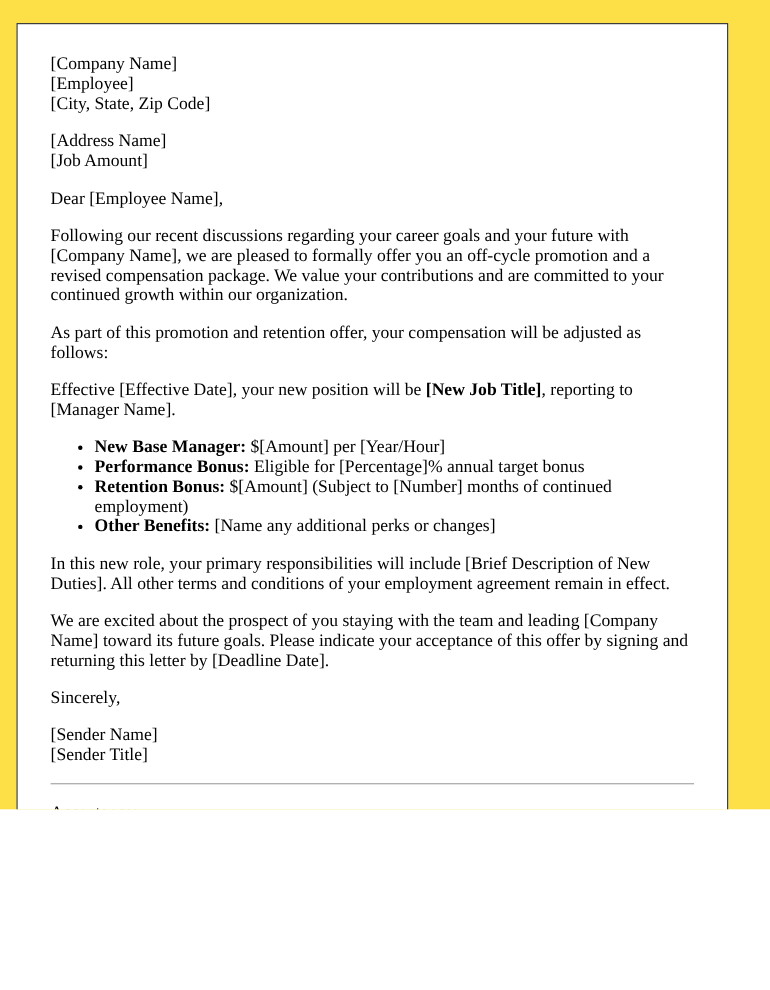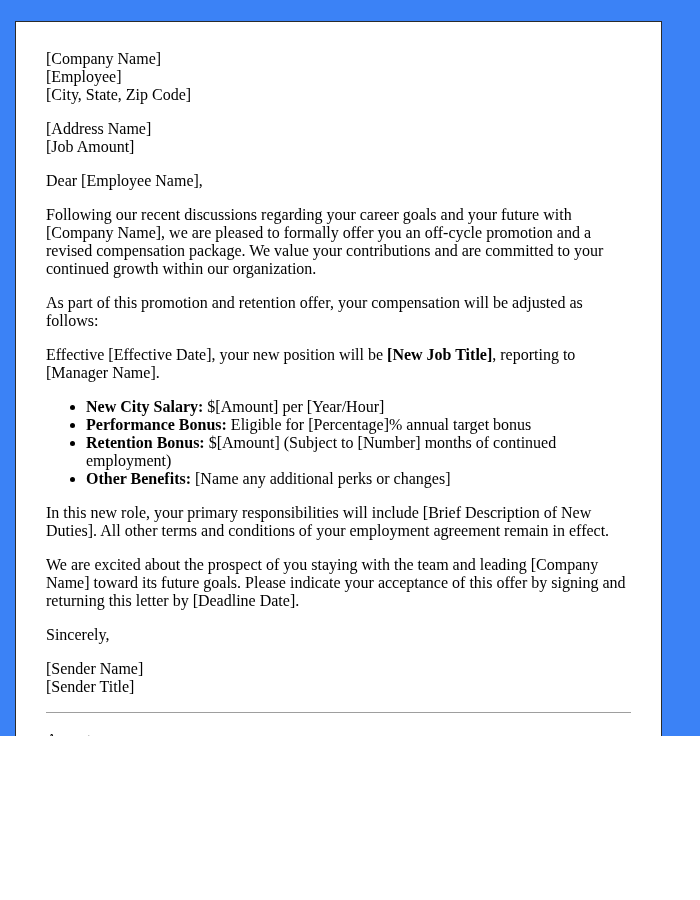--- a/index.html
+++ b/index.html
@@ -1,20 +1,20 @@
 <!DOCTYPE html>
 <html><head>
 <meta charset="utf-8">
 <style>
   html, body { margin: 0; padding: 0; background: #ffffff; }
   .canvas {
     position: relative;
     width: 700px;
     height: 736px;
-    background: #3b82f6;
+    background: #fde047;
     overflow: hidden;
   }
   
   .page-clip {
     position: absolute;
     top: 0; left: 0;
     width: 700px;
     height: 803px;
     overflow: hidden;
   }
@@ -68,21 +68,21 @@
 
       <p>Dear [Employee Name],</p>
 
       <p>Following our recent discussions regarding your career goals and your future with [Company Name], we are pleased to formally offer you an off-cycle promotion and a revised compensation package. We value your contributions and are committed to your continued growth within our organization.</p>
 
       <p>As part of this promotion and retention offer, your compensation will be adjusted as follows:</p>
 
       <p><span>Effective [Effective Date], your new position will be </span><strong>[New Job Title]</strong><span>, reporting to [Manager Name].</span></p>
 
       <ul>
-        <li><strong>New City Salary:</strong><span> $[Amount] per [Year/Hour]</span></li>
+        <li><strong>New Base Manager:</strong><span> $[Amount] per [Year/Hour]</span></li>
         <li><strong>Performance Bonus:</strong><span> Eligible for [Percentage]% annual target bonus</span></li>
         <li><strong>Retention Bonus:</strong><span> $[Amount] (Subject to [Number] months of continued employment)</span></li>
         <li><strong>Other Benefits:</strong><span> [Name any additional perks or changes]</span></li>
       </ul>
 
       <p>In this new role, your primary responsibilities will include [Brief Description of New Duties]. All other terms and conditions of your employment agreement remain in effect.</p>
 
       <p>We are excited about the prospect of you staying with the team and leading [Company Name] toward its future goals. Please indicate your acceptance of this offer by signing and returning this letter by [Deadline Date].</p>
 
       <p>Sincerely,</p>

